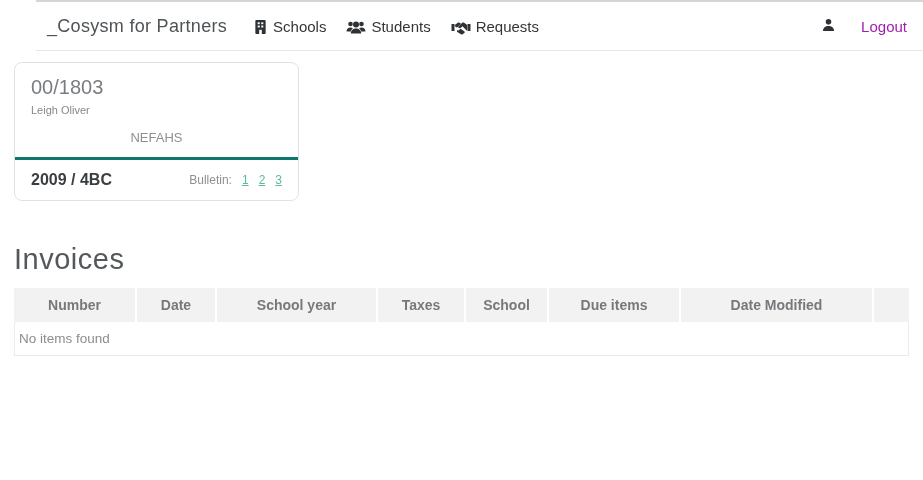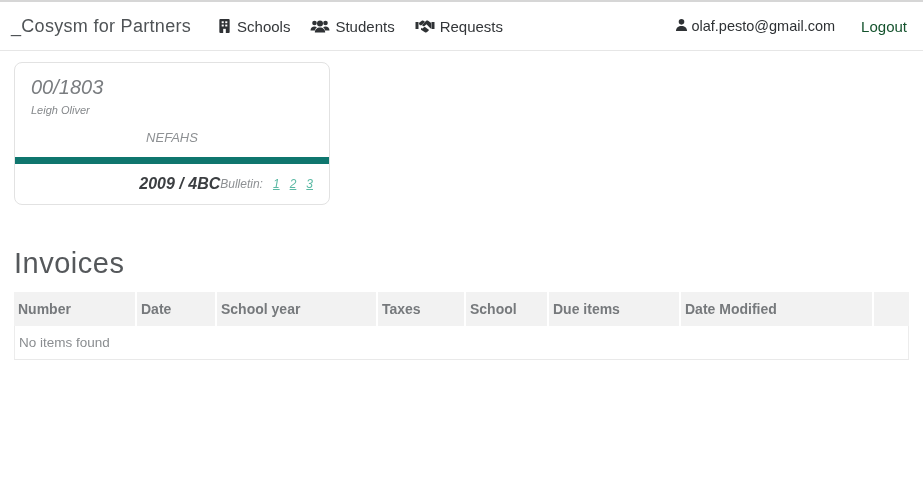--- a/index.html
+++ b/index.html
@@ -8,31 +8,32 @@
 
   
   .navbar {
     height: 51px;
     background: #ffffff;
     border-top: 2px solid #d6d6d6;
     border-bottom: 1px solid #e6e6e6;
     display: flex;
     align-items: center;
     padding: 0 16px 0 11px;
+    margin-left: 36px;
   }
   .brand {
     font-size: 18px;
     color: #4f5356;
     letter-spacing: 0.3px;
     margin-right: 26px;
     cursor: pointer;
   }
   .nav-item {
     display: flex;
-    align-items: center;
+    align-items: flex-end;
     gap: 5px;
     margin-right: 20px;
     font-size: 15px;
     color: #333639;
     cursor: pointer;
   }
   .nav-item svg { display: block; }
   .nav-right {
     margin-left: auto;
     display: flex;
@@ -41,44 +42,43 @@
   .user-chip {
     display: flex;
     align-items: center;
     gap: 3px;
     font-size: 14.5px;
     color: #2e3134;
   }
   .logout {
     margin-left: 26px;
     font-size: 15px;
-    color: #14532d;
+    color: #a21caf;
     cursor: pointer;
   }
 
   
   .card {
-    width: 316px;
+    width: 285px;
     margin: 11px 0 0 14px;
     background: #fff;
     border: 1px solid #e2e2e2;
     border-radius: 8px;
     overflow: hidden;
-    font-style: italic;
   }
   .card-body { padding: 13px 16px 12px 16px; }
   .card-number { font-size: 20px; color: #7a7d80; margin-bottom: 5px; }
   .card-name   { font-size: 11px; color: #85888b; margin-bottom: 14px; }
   .card-school { font-size: 13px; color: #8d9093; text-align: center; }
   .card-footer {
-    border-top: 7px solid #0f766e;
+    border-top: 3px solid #0f766e;
     padding: 11px 16px;
     display: flex;
     align-items: center;
-    justify-content: flex-end;
+    justify-content: space-between;
   }
   .card-class { font-size: 16px; font-weight: bold; color: #3b3e41; }
   .bulletin { font-size: 12px; color: #8d9093; display: flex; align-items: center; }
   .bulletin-link {
     margin-left: 10px;
     color: #5bb9a4;
     text-decoration: underline;
     font-size: 12px;
     cursor: pointer;
   }
@@ -96,21 +96,21 @@
     margin-left: 14px;
     border-collapse: separate;
     border-spacing: 0;
     table-layout: fixed;
   }
   table.invoices th {
     background: #f2f2f2;
     color: #76797c;
     font-size: 14px;
     font-weight: bold;
-    text-align: left;
+    text-align: center;
     padding: 9px 4px;
     border-right: 2px solid #ffffff;
     white-space: nowrap;
     overflow: hidden;
   }
   table.invoices th:last-child { border-right: none; }
   table.invoices td.empty-row {
     color: #8a8d90;
     font-size: 13.5px;
     padding: 9px 4px;
@@ -167,21 +167,20 @@
   </div>
 
   <div class="nav-right">
     <div class="user-chip">
       <span>
         <svg width="13" height="14" viewBox="0 0 14 14">
           <circle cx="7" cy="3.6" r="3" fill="#2f3235"></circle>
           <path d="M1 13.5c0-3.3 2.7-5.4 6-5.4s6 2.1 6 5.4z" fill="#2f3235"></path>
         </svg>
       </span>
-      <span>olaf.pesto@gmail.com</span>
     </div>
     <div class="logout">Logout</div>
   </div>
 </div>
 
 <div class="card">
   <div class="card-body">
     <div class="card-number">00/1803</div>
     <div class="card-name">Leigh Oliver</div>
     <div class="card-school">NEFAHS</div>

